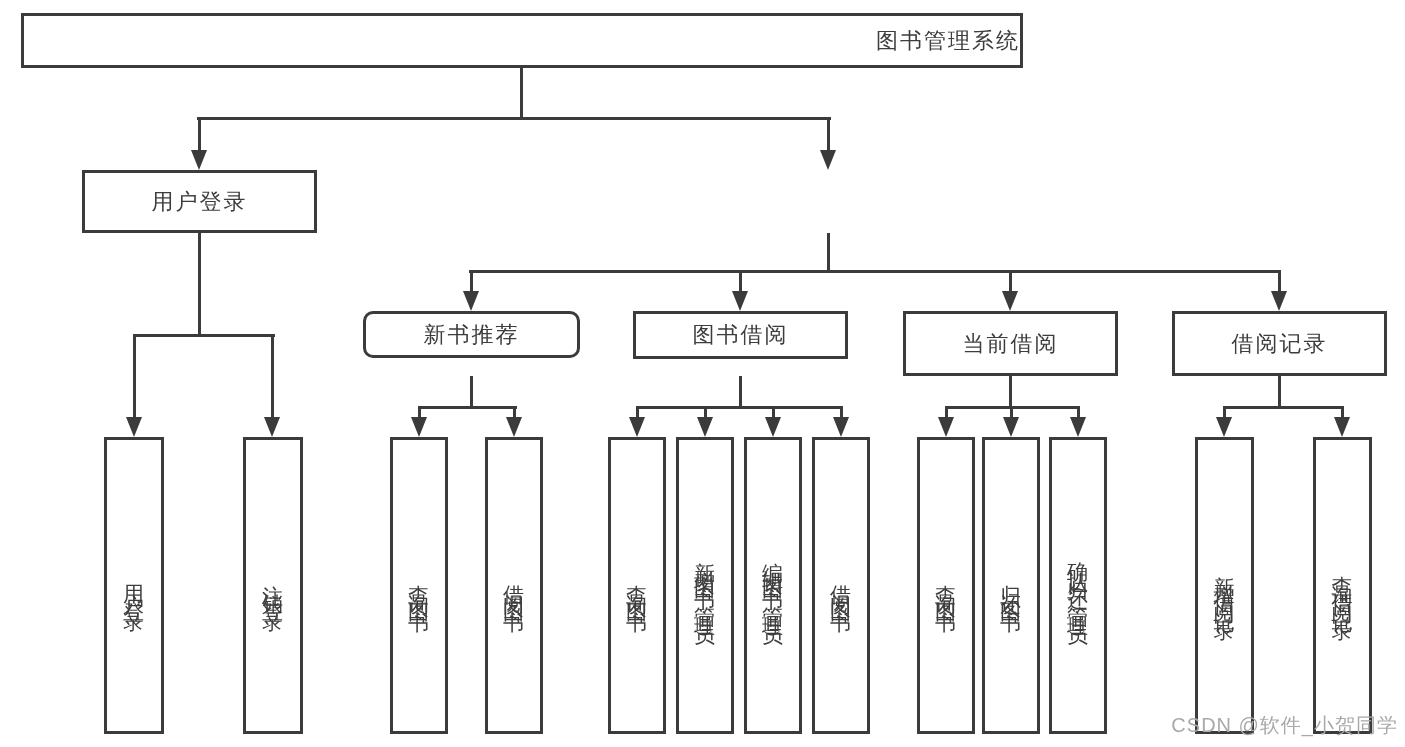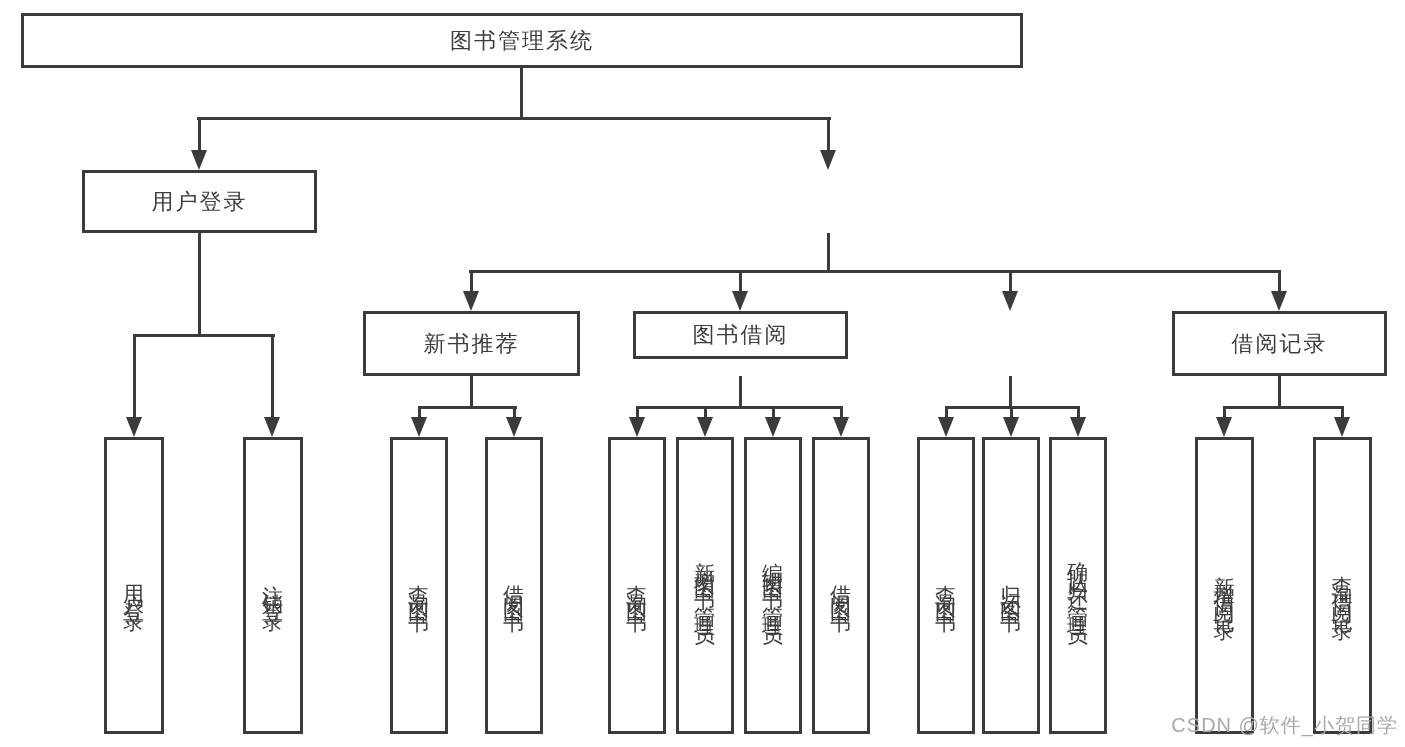--- a/index.html
+++ b/index.html
@@ -63,21 +63,21 @@
     z-index:3;
     white-space:nowrap;
     margin-top:40px;
   }
 </style>
 </head>
 <body>
 
 <div id="stage">
 
-  <div class="hbox" style="left:21px;top:13px;width:1002px;height:55px;">
+  <div class="hbox" style="left:21px;top:13px;width:1002px;height:55px;justify-content:flex-end;">
     <span>图书管理系统</span>
   </div>
 
   <div class="line" style="left:520px;top:68px;width:3px;height:52px;"></div>
   <div class="line" style="left:197px;top:117px;width:634px;height:3px;"></div>
   <div class="line" style="left:198px;top:117px;width:3px;height:34px;"></div>
   <div class="arrow" style="left:191px;top:150px;"></div>
   <div class="line" style="left:827px;top:117px;width:3px;height:34px;"></div>
   <div class="arrow" style="left:820px;top:150px;"></div>
 
@@ -96,25 +96,28 @@
   <div class="line" style="left:469px;top:270px;width:812px;height:3px;"></div>
   <div class="line" style="left:470px;top:270px;width:3px;height:22px;"></div>
   <div class="arrow" style="left:463px;top:291px;"></div>
   <div class="line" style="left:739px;top:270px;width:3px;height:22px;"></div>
   <div class="arrow" style="left:732px;top:291px;"></div>
   <div class="line" style="left:1009px;top:270px;width:3px;height:22px;"></div>
   <div class="arrow" style="left:1002px;top:291px;"></div>
   <div class="line" style="left:1278px;top:270px;width:3px;height:22px;"></div>
   <div class="arrow" style="left:1271px;top:291px;"></div>
 
-  <div class="hbox" style="left:363px;top:311px;width:217px;height:65px;">
+  <div class="hbox" style="left:363px;top:311px;width:217px;height:47px;border-radius:10px;">
     <span>新书推荐</span>
   </div>
   <div class="hbox" style="left:633px;top:311px;width:215px;height:48px;">
     <span>图书借阅</span>
+  </div>
+  <div class="hbox" style="left:903px;top:311px;width:215px;height:65px;">
+    <span>当前借阅</span>
   </div>
   <div class="hbox" style="left:1172px;top:311px;width:215px;height:65px;">
     <span>借阅记录</span>
   </div>
 
   <div class="line" style="left:470px;top:376px;width:3px;height:33px;"></div>
   <div class="line" style="left:418px;top:406px;width:99px;height:3px;"></div>
   <div class="line" style="left:418px;top:406px;width:3px;height:12px;"></div>
   <div class="arrow" style="left:411px;top:417px;"></div>
   <div class="line" style="left:513px;top:406px;width:3px;height:12px;"></div>

